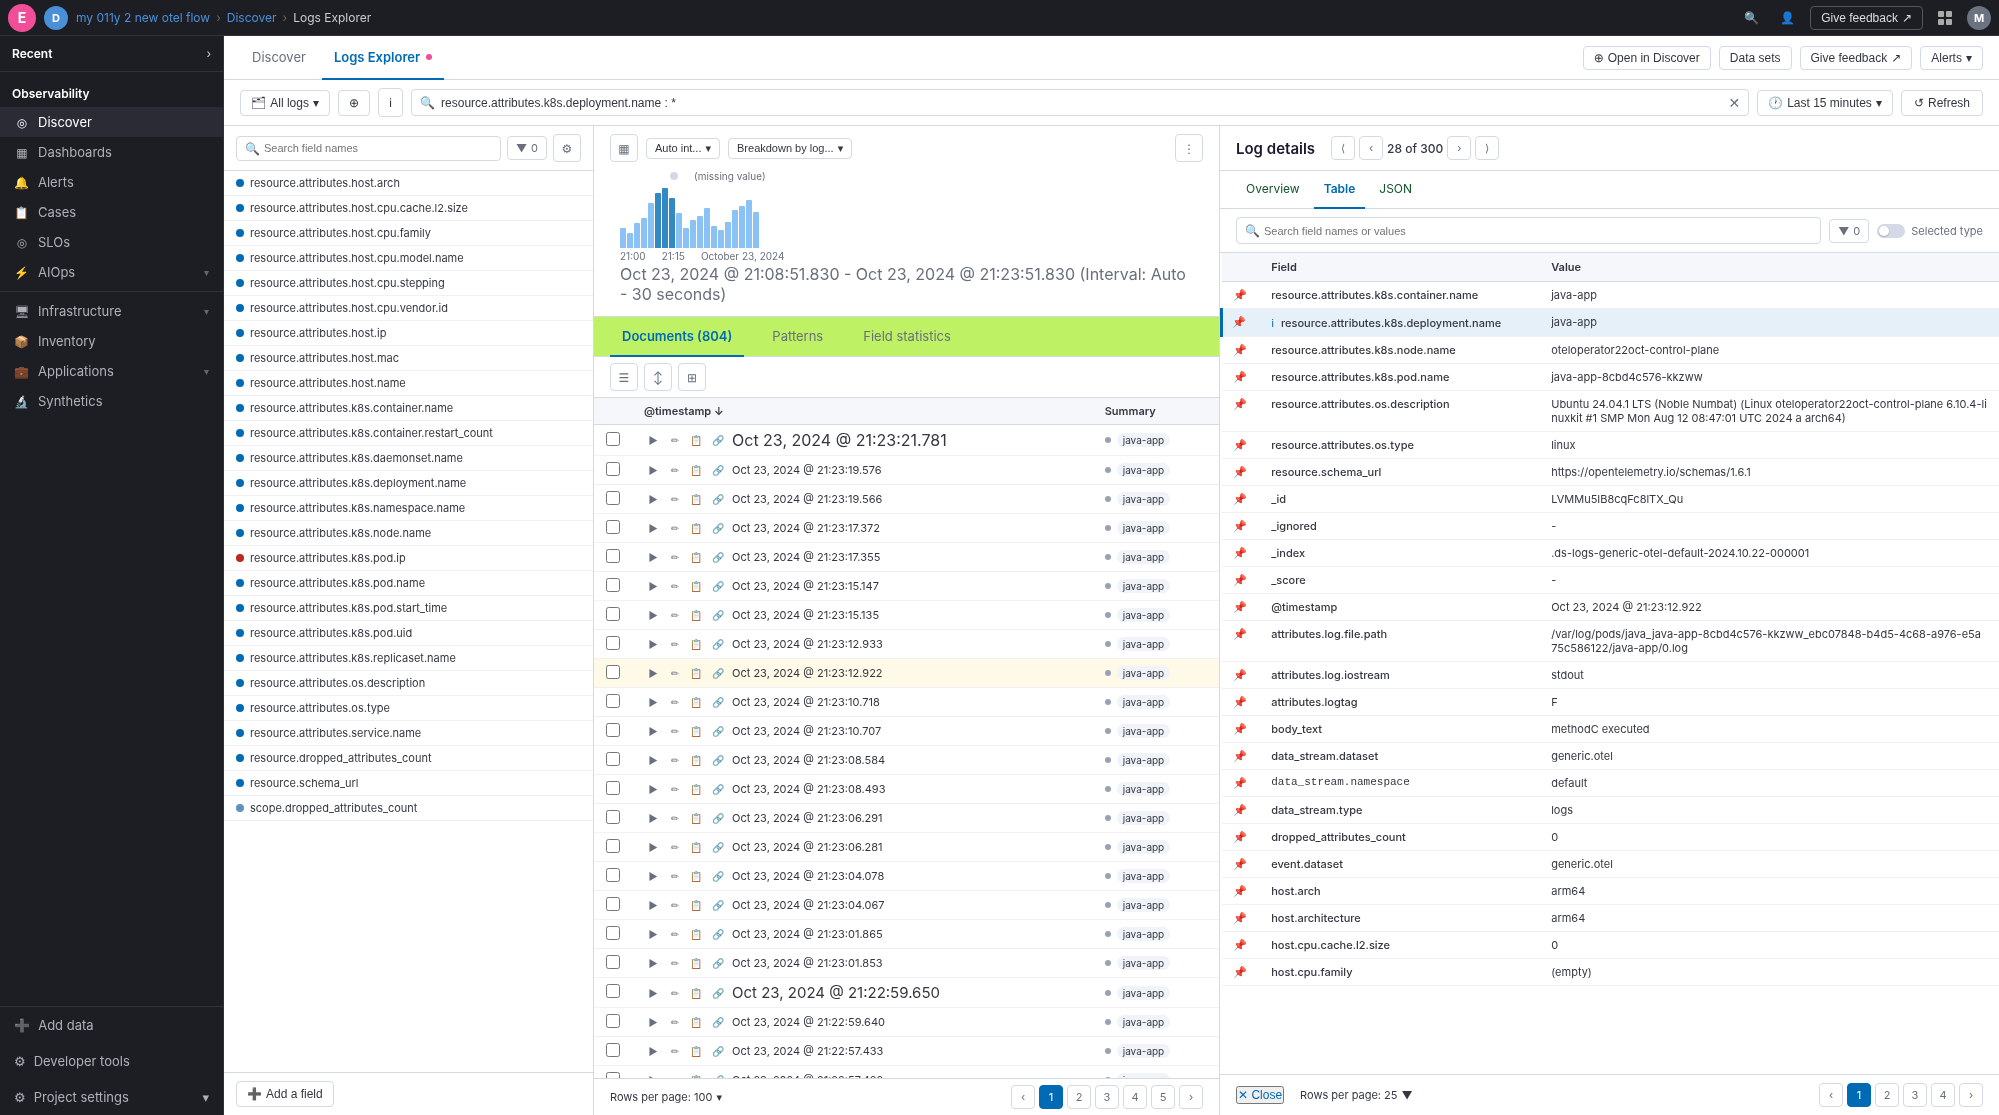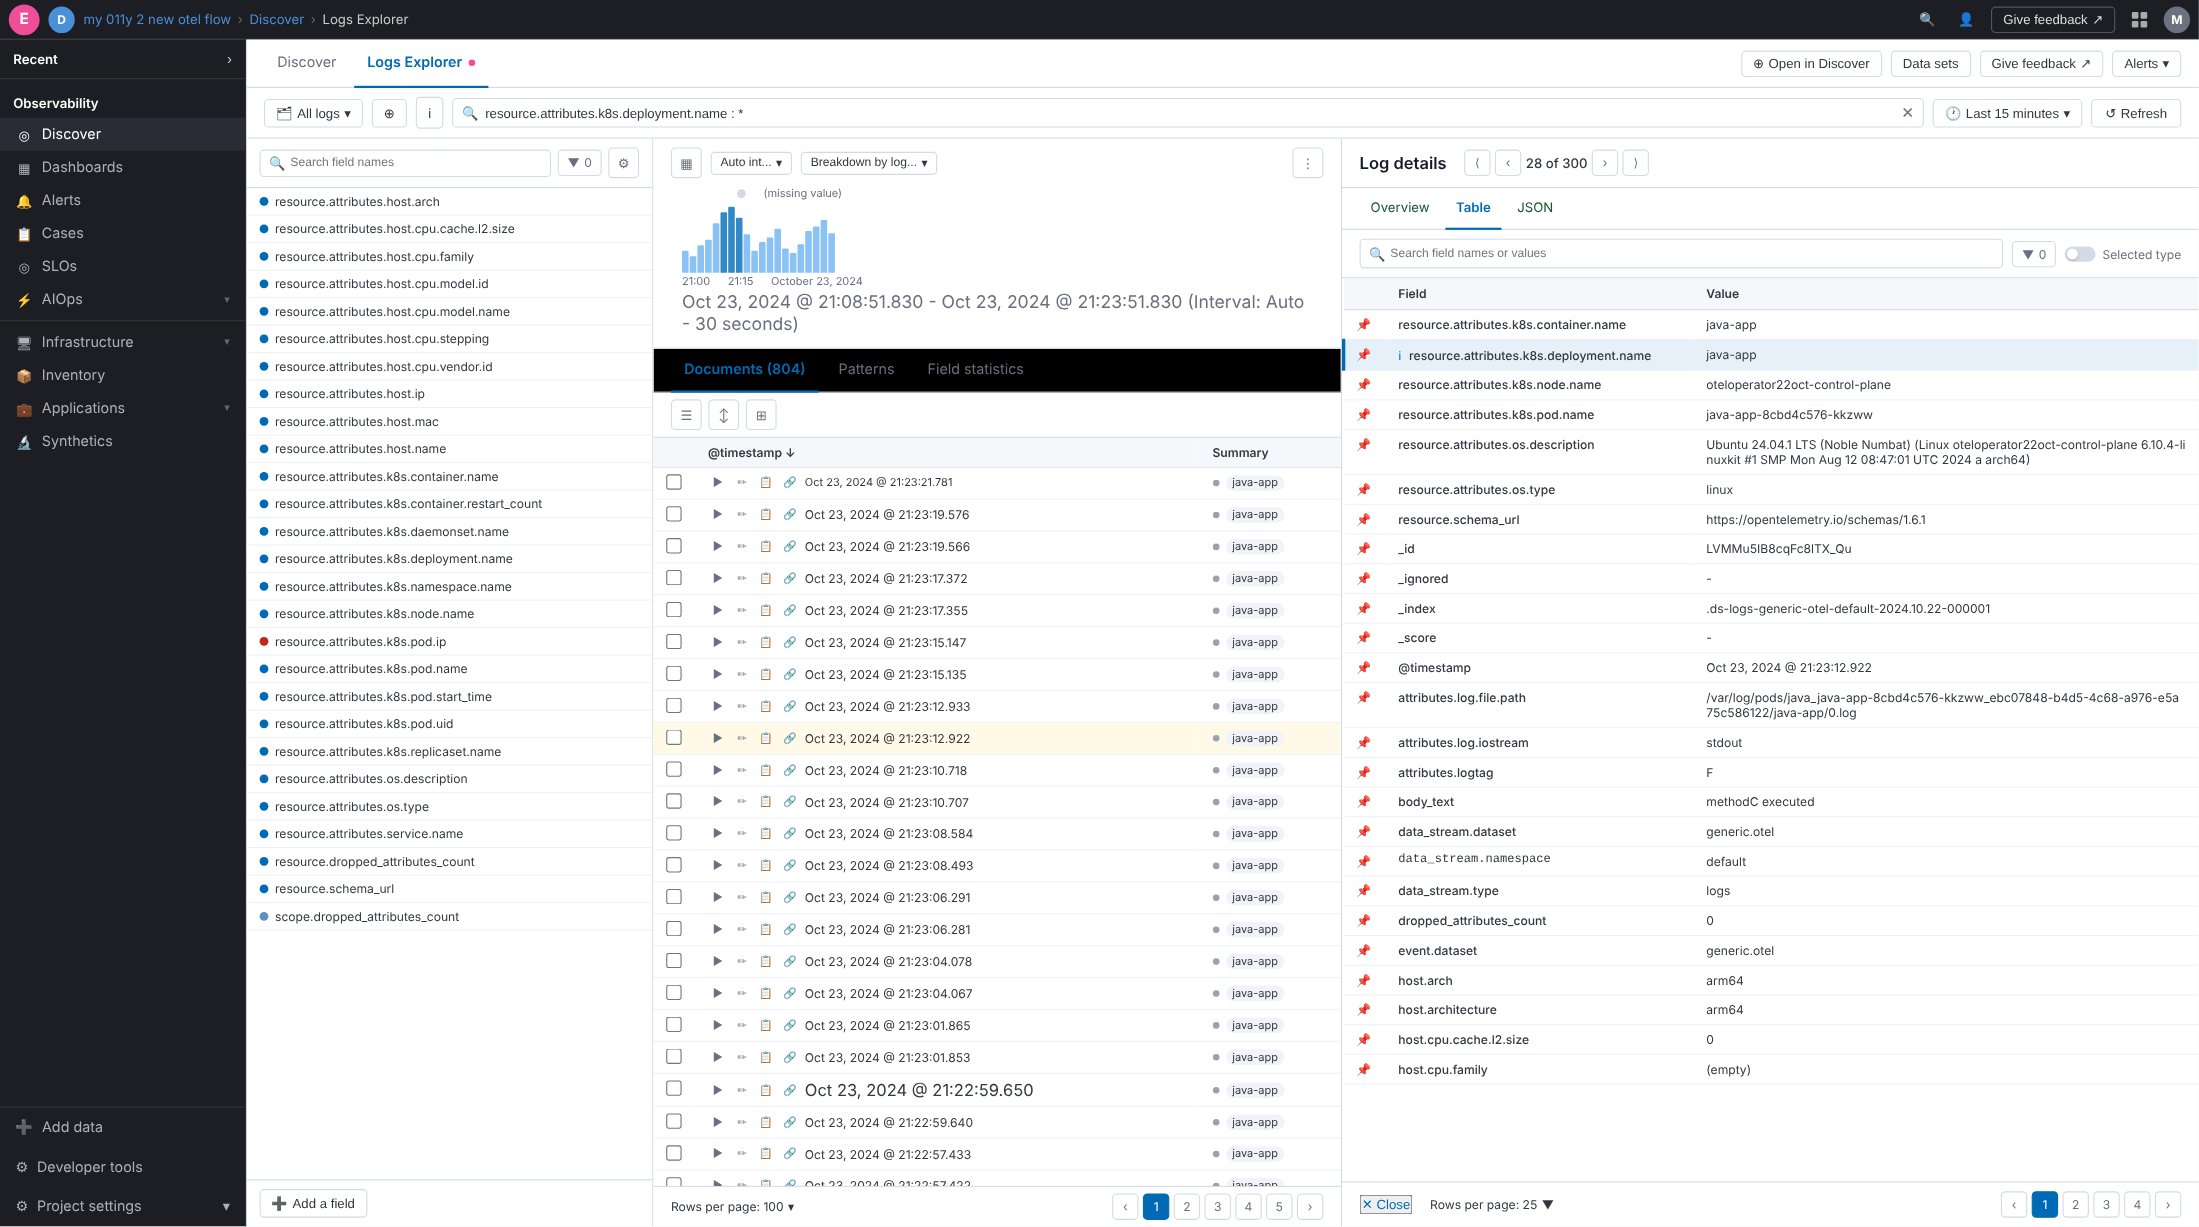--- a/index.html
+++ b/index.html
@@ -83,21 +83,21 @@
     .chart-option { display: flex; align-items: center; gap: 4px; padding: 3px 8px; border: 1px solid #d3dae6; border-radius: 4px; font-size: 11px; color: #343741; cursor: pointer; background: #fff; }
     .chart-container { height: 80px; position: relative; display: flex; align-items: flex-end; gap: 1px; padding: 0 10px; }
     .chart-bar { background: #6db3f2; width: 6px; border-radius: 1px 1px 0 0; opacity: 0.8; }
     .chart-bar.highlight { background: #006bb4; }
     .missing-value-legend { position: absolute; top: 2px; left: 60px; display: flex; align-items: center; gap: 16px; font-size: 10px; color: #69707d; }
     .missing-dot { width: 8px; height: 8px; background: #d3dae6; border-radius: 50%; }
     .chart-timestamp { display: flex; align-items: center; gap: 16px; font-size: 10px; color: #69707d; padding: 2px 10px 0; }
 
     
     .doc-list { flex: 1; background: #fff; overflow: hidden; display: flex; flex-direction: column; }
-    .doc-list-tabs { display: flex; align-items: center; padding: 0 16px; border-bottom: 1px solid #d3dae6; background: #000000; height: 40px; gap: 6px; }
+    .doc-list-tabs { display: flex; align-items: center; padding: 0 16px; border-bottom: 1px solid #d3dae6; background: #bef264; height: 40px; gap: 16px; }
     .doc-tab { padding: 0 12px; height: 40px; display: flex; align-items: center; font-size: 13px; cursor: pointer; color: #69707d; border-bottom: 2px solid transparent; }
     .doc-tab.active { color: #006bb4; border-bottom: 2px solid #006bb4; font-weight: 600; }
     .doc-list-actions { display: flex; align-items: center; gap: 6px; padding: 6px 16px; border-bottom: 1px solid #d3dae6; }
     .doc-action-btn { width: 28px; height: 28px; display: flex; align-items: center; justify-content: center; border: 1px solid #d3dae6; border-radius: 4px; cursor: pointer; color: #69707d; background: #fff; font-size: 12px; }
     .doc-table { flex: 1; overflow-y: auto; }
     table.logs-table { width: 100%; border-collapse: collapse; font-size: 11px; }
     .logs-table th { background: #f5f7fa; border-bottom: 1px solid #d3dae6; padding: 6px 12px; text-align: left; font-weight: 600; color: #343741; position: sticky; top: 0; z-index: 1; white-space: nowrap; }
     .logs-table td { border-bottom: 1px solid #f0f1f5; padding: 5px 12px; color: #343741; white-space: nowrap; }
     .logs-table tr.highlighted td { background: #fff9e8; }
     .log-source-badge { display: inline-flex; align-items: center; gap: 3px; background: #f0f4f8; border-radius: 10px; padding: 1px 6px; font-size: 10px; color: #343741; }
@@ -336,24 +336,20 @@
           <div class="field-item">
               <div class="field-type-dot blue"></div>
               <span class="field-item-name">resource.attributes.host.cpu.cache.l2.size</span>
             </div>
           <div class="field-item">
               <div class="field-type-dot blue"></div>
               <span class="field-item-name">resource.attributes.host.cpu.family</span>
             </div>
           <div class="field-item">
               <div class="field-type-dot blue"></div>
-              <span class="field-item-name">resource.attributes.host.cpu.model.id</span>
-            </div>
-          <div class="field-item">
-              <div class="field-type-dot blue"></div>
               <span class="field-item-name">resource.attributes.host.cpu.model.name</span>
             </div>
           <div class="field-item">
               <div class="field-type-dot blue"></div>
               <span class="field-item-name">resource.attributes.host.cpu.stepping</span>
             </div>
           <div class="field-item">
               <div class="field-type-dot blue"></div>
               <span class="field-item-name">resource.attributes.host.cpu.vendor.id</span>
             </div>
@@ -531,21 +527,21 @@
               </thead>
               <tbody id="log-rows">
               <tr>
       <td style="width:20px;"><input type="checkbox" class="row-checkbox" style=""></td>
       <td>
         <div style="display:flex;align-items:center;gap:4px;">
           <span class="row-action-icon">▶</span>
           <span class="row-action-icon">✏</span>
           <span class="row-action-icon">📋</span>
           <span class="row-action-icon">🔗</span>
-          <span style="font-size:10px;color:#343741;">Oct 23, 2024 @ 21:23:21.781</span>
+          <span style="font-size:16px;color:#343741;">Oct 23, 2024 @ 21:23:21.781</span>
         </div>
       </td>
       <td>
         <div style="display:flex;align-items:center;gap:6px;">
           <div class="log-dot"></div>
           <span class="log-source-badge">java-app</span>
         </div>
       </td>
     </tr>
                   <tr>

